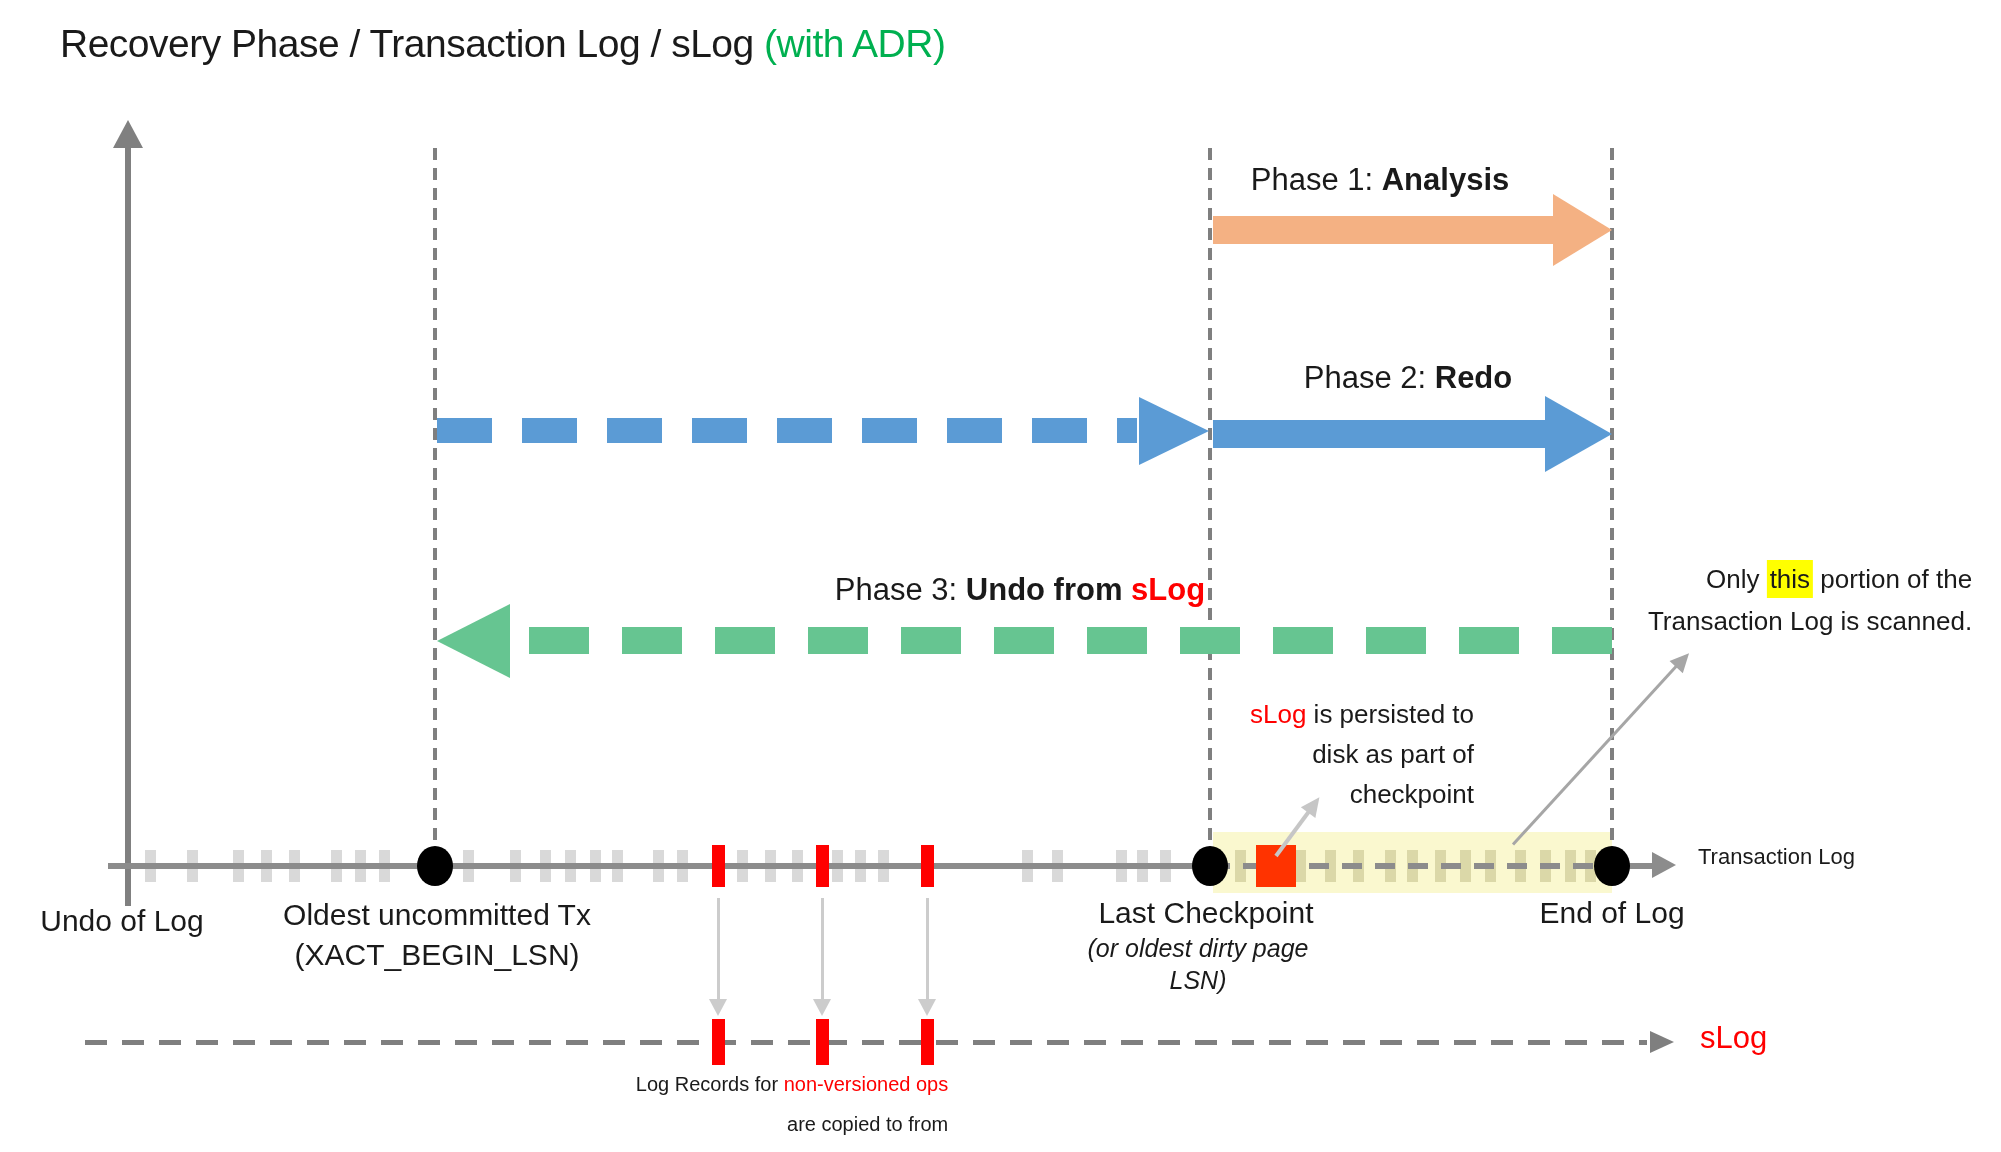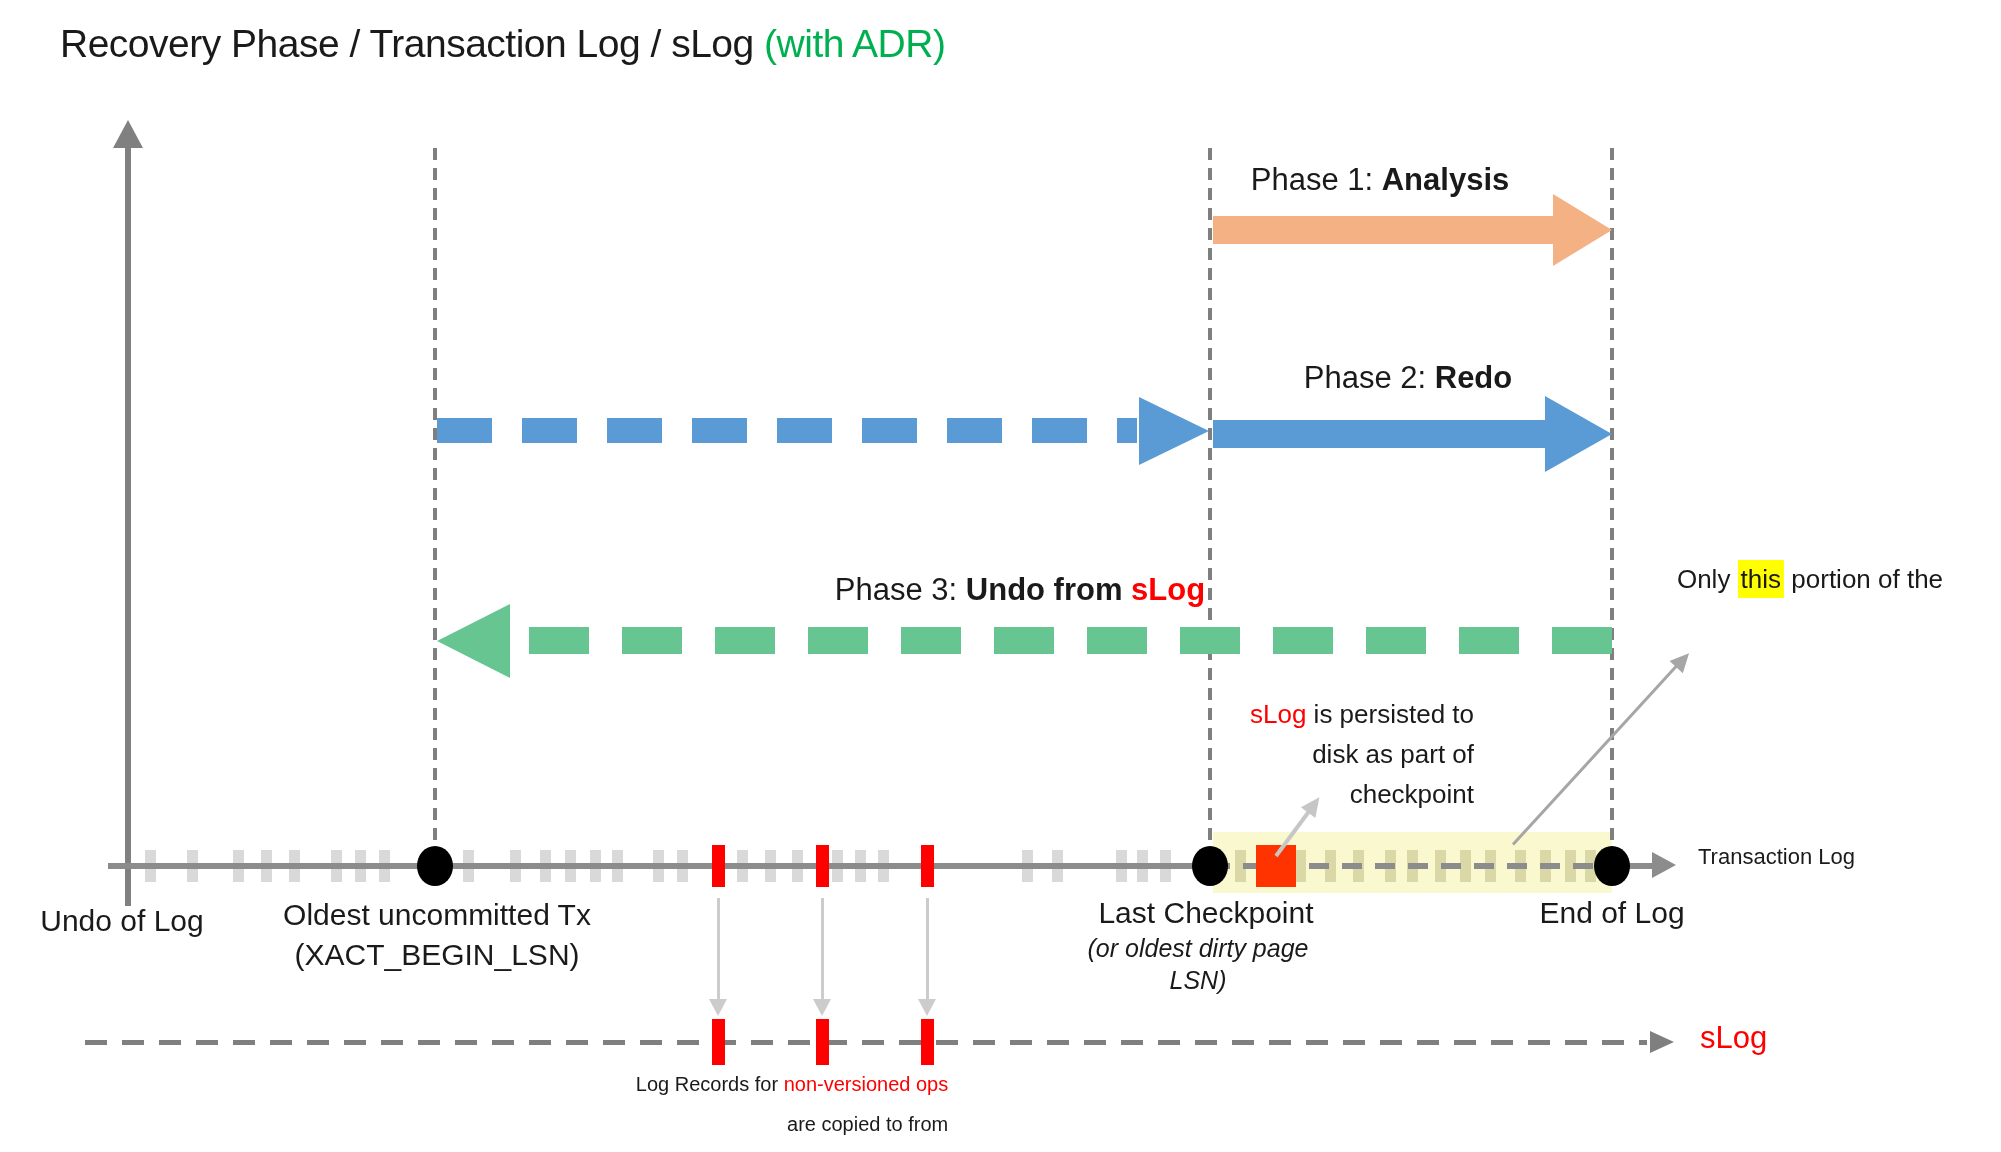--- a/index.html
+++ b/index.html
@@ -175,20 +175,21 @@
   </div>
 
   <div class="abs p3-head"></div>
   <div class="abs p3-body"></div>
   <div class="abs phaselabel nowrap ctr" style="left:984px;top:572px;margin-left:36px;">
     <span>Phase 3: </span><b>Undo from </b><b class="red">sLog</b>
   </div>
 
   <div class="abs note nowrap ctr" style="left:1810px;top:558px;line-height:42px;">
     <span>Only </span><span class="hl">this</span><span> portion of the</span><br>
+    <span>Transaction Log is scanned.</span>
   </div>
   <div class="abs note-arrow" id="scan-arrow"></div>
 
   <div class="abs note nowrap ctr" style="left:1362px;top:694px;">
     <span class="red">sLog</span><span> is persisted to</span><br>
     <span>disk as part of</span><br>
     <span>checkpoint</span>
   </div>
   <div class="abs note-arrow" id="persist-arrow"></div>
 

